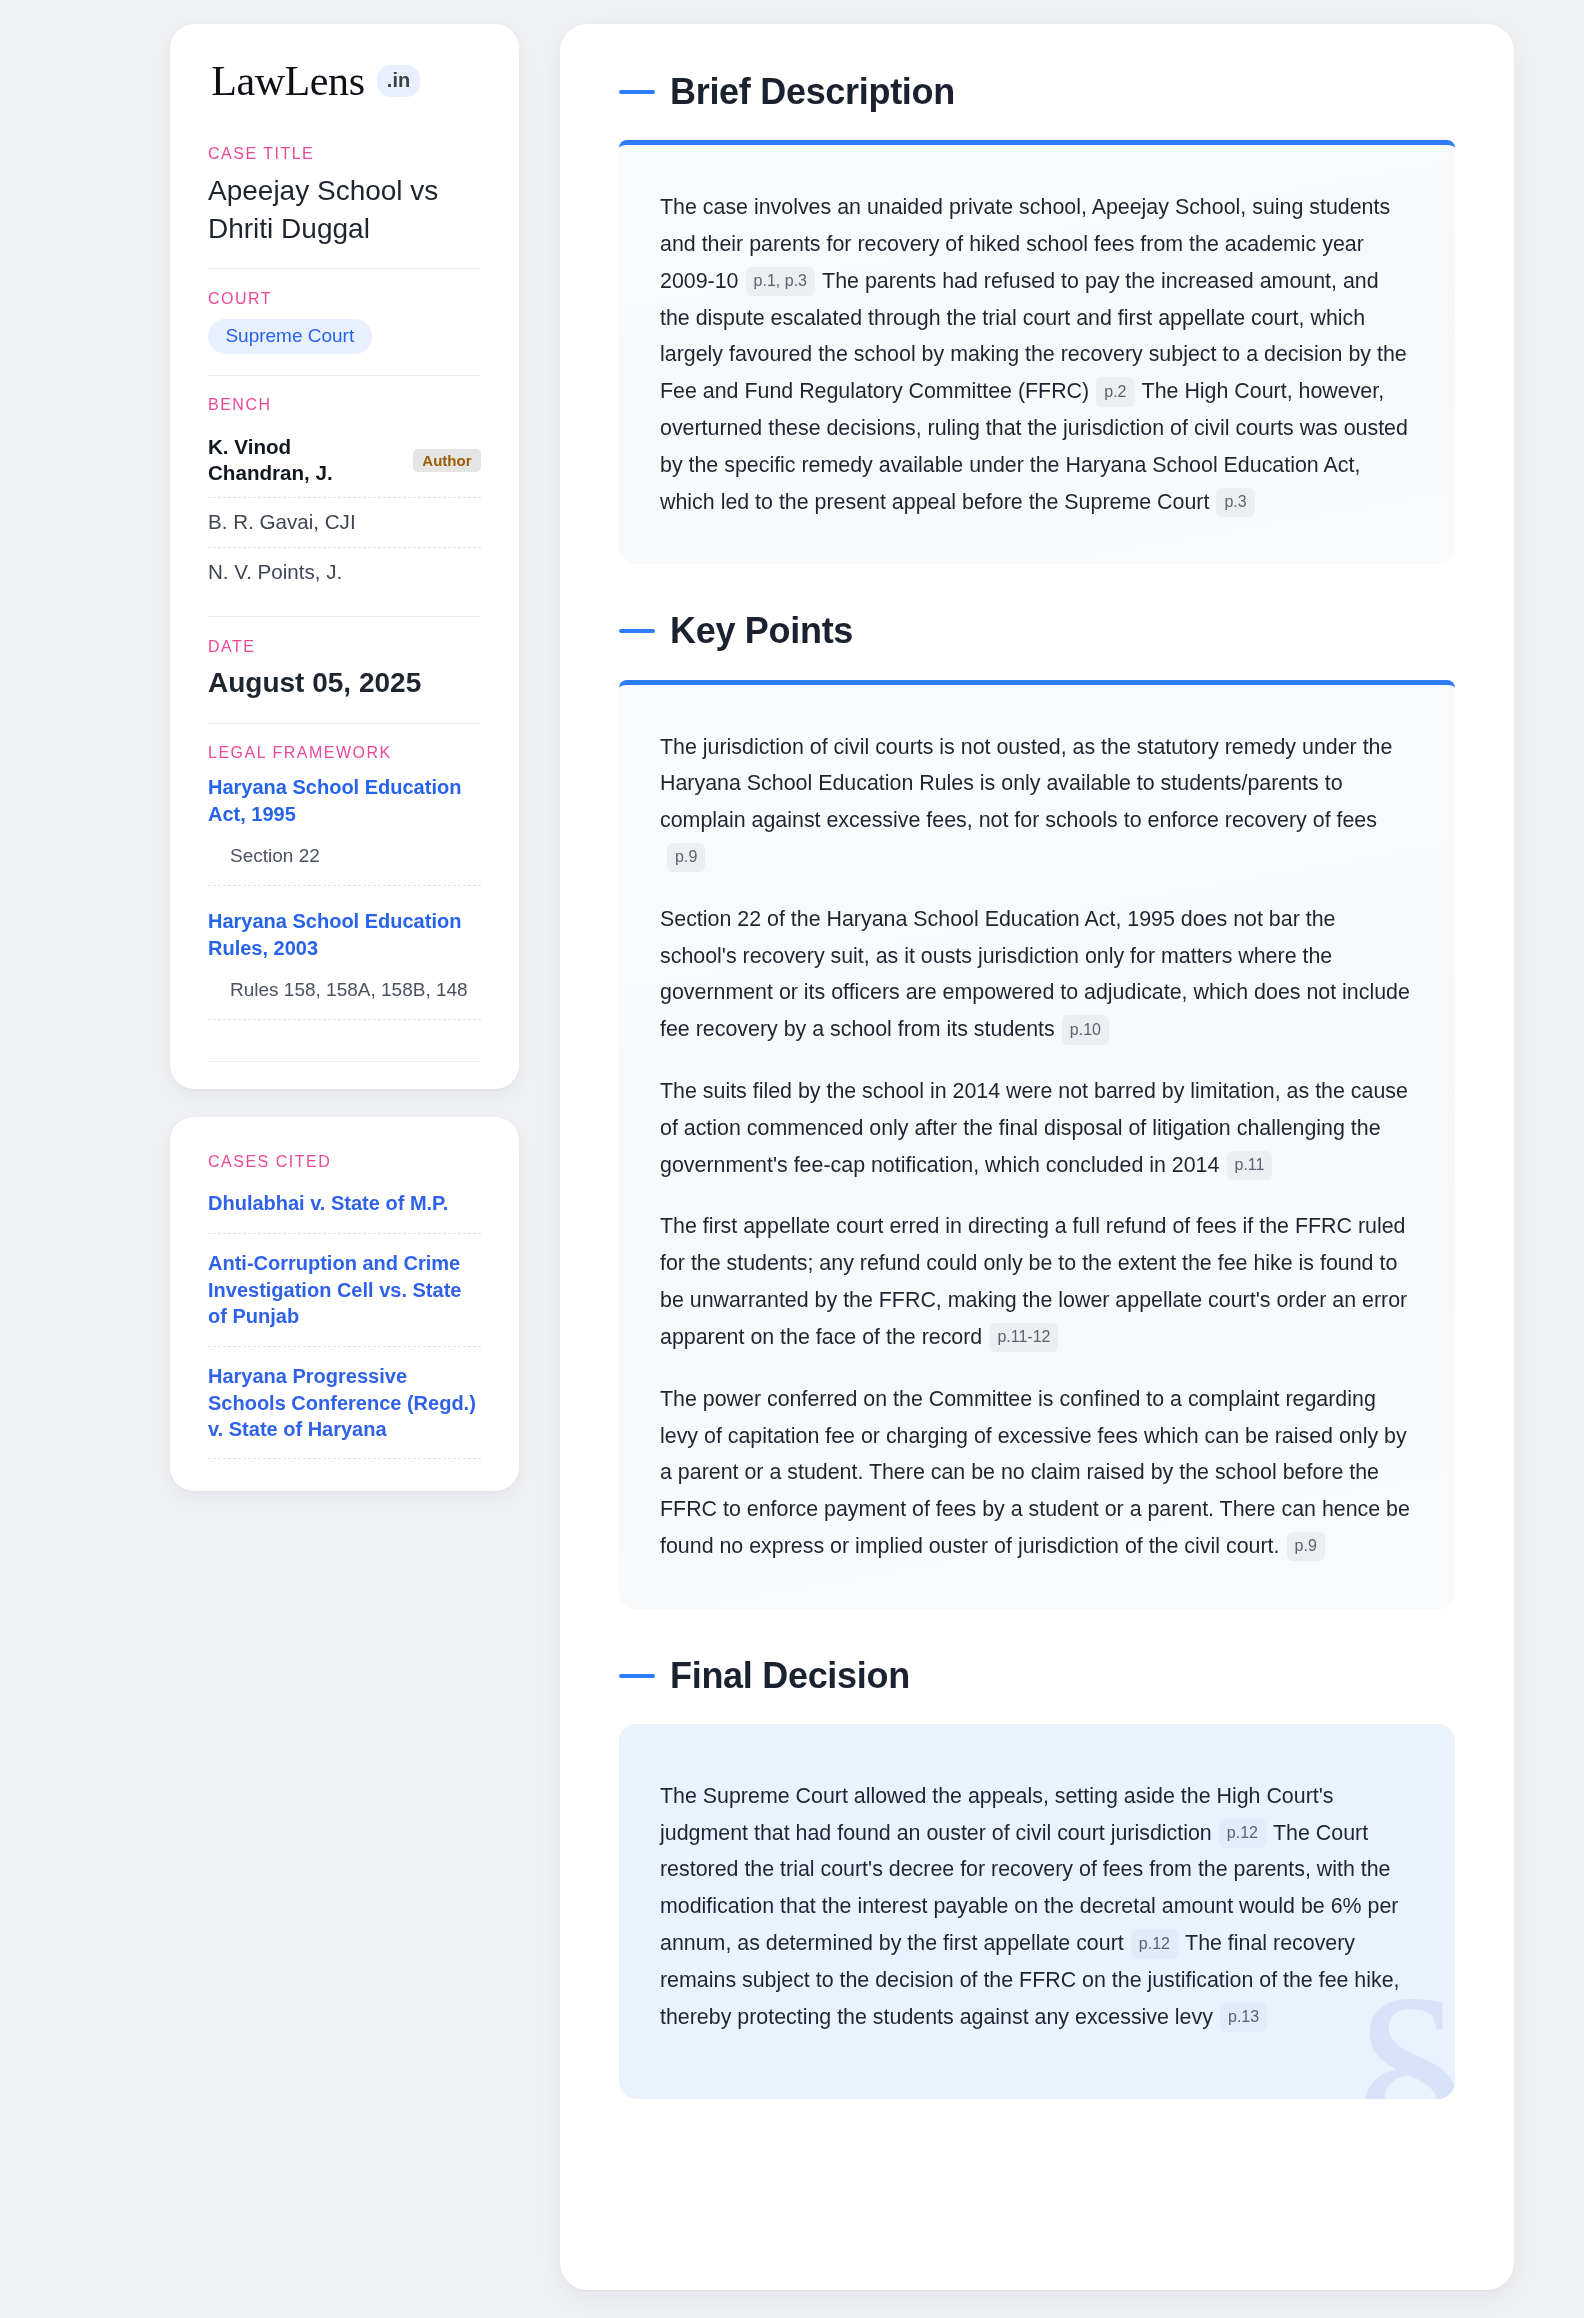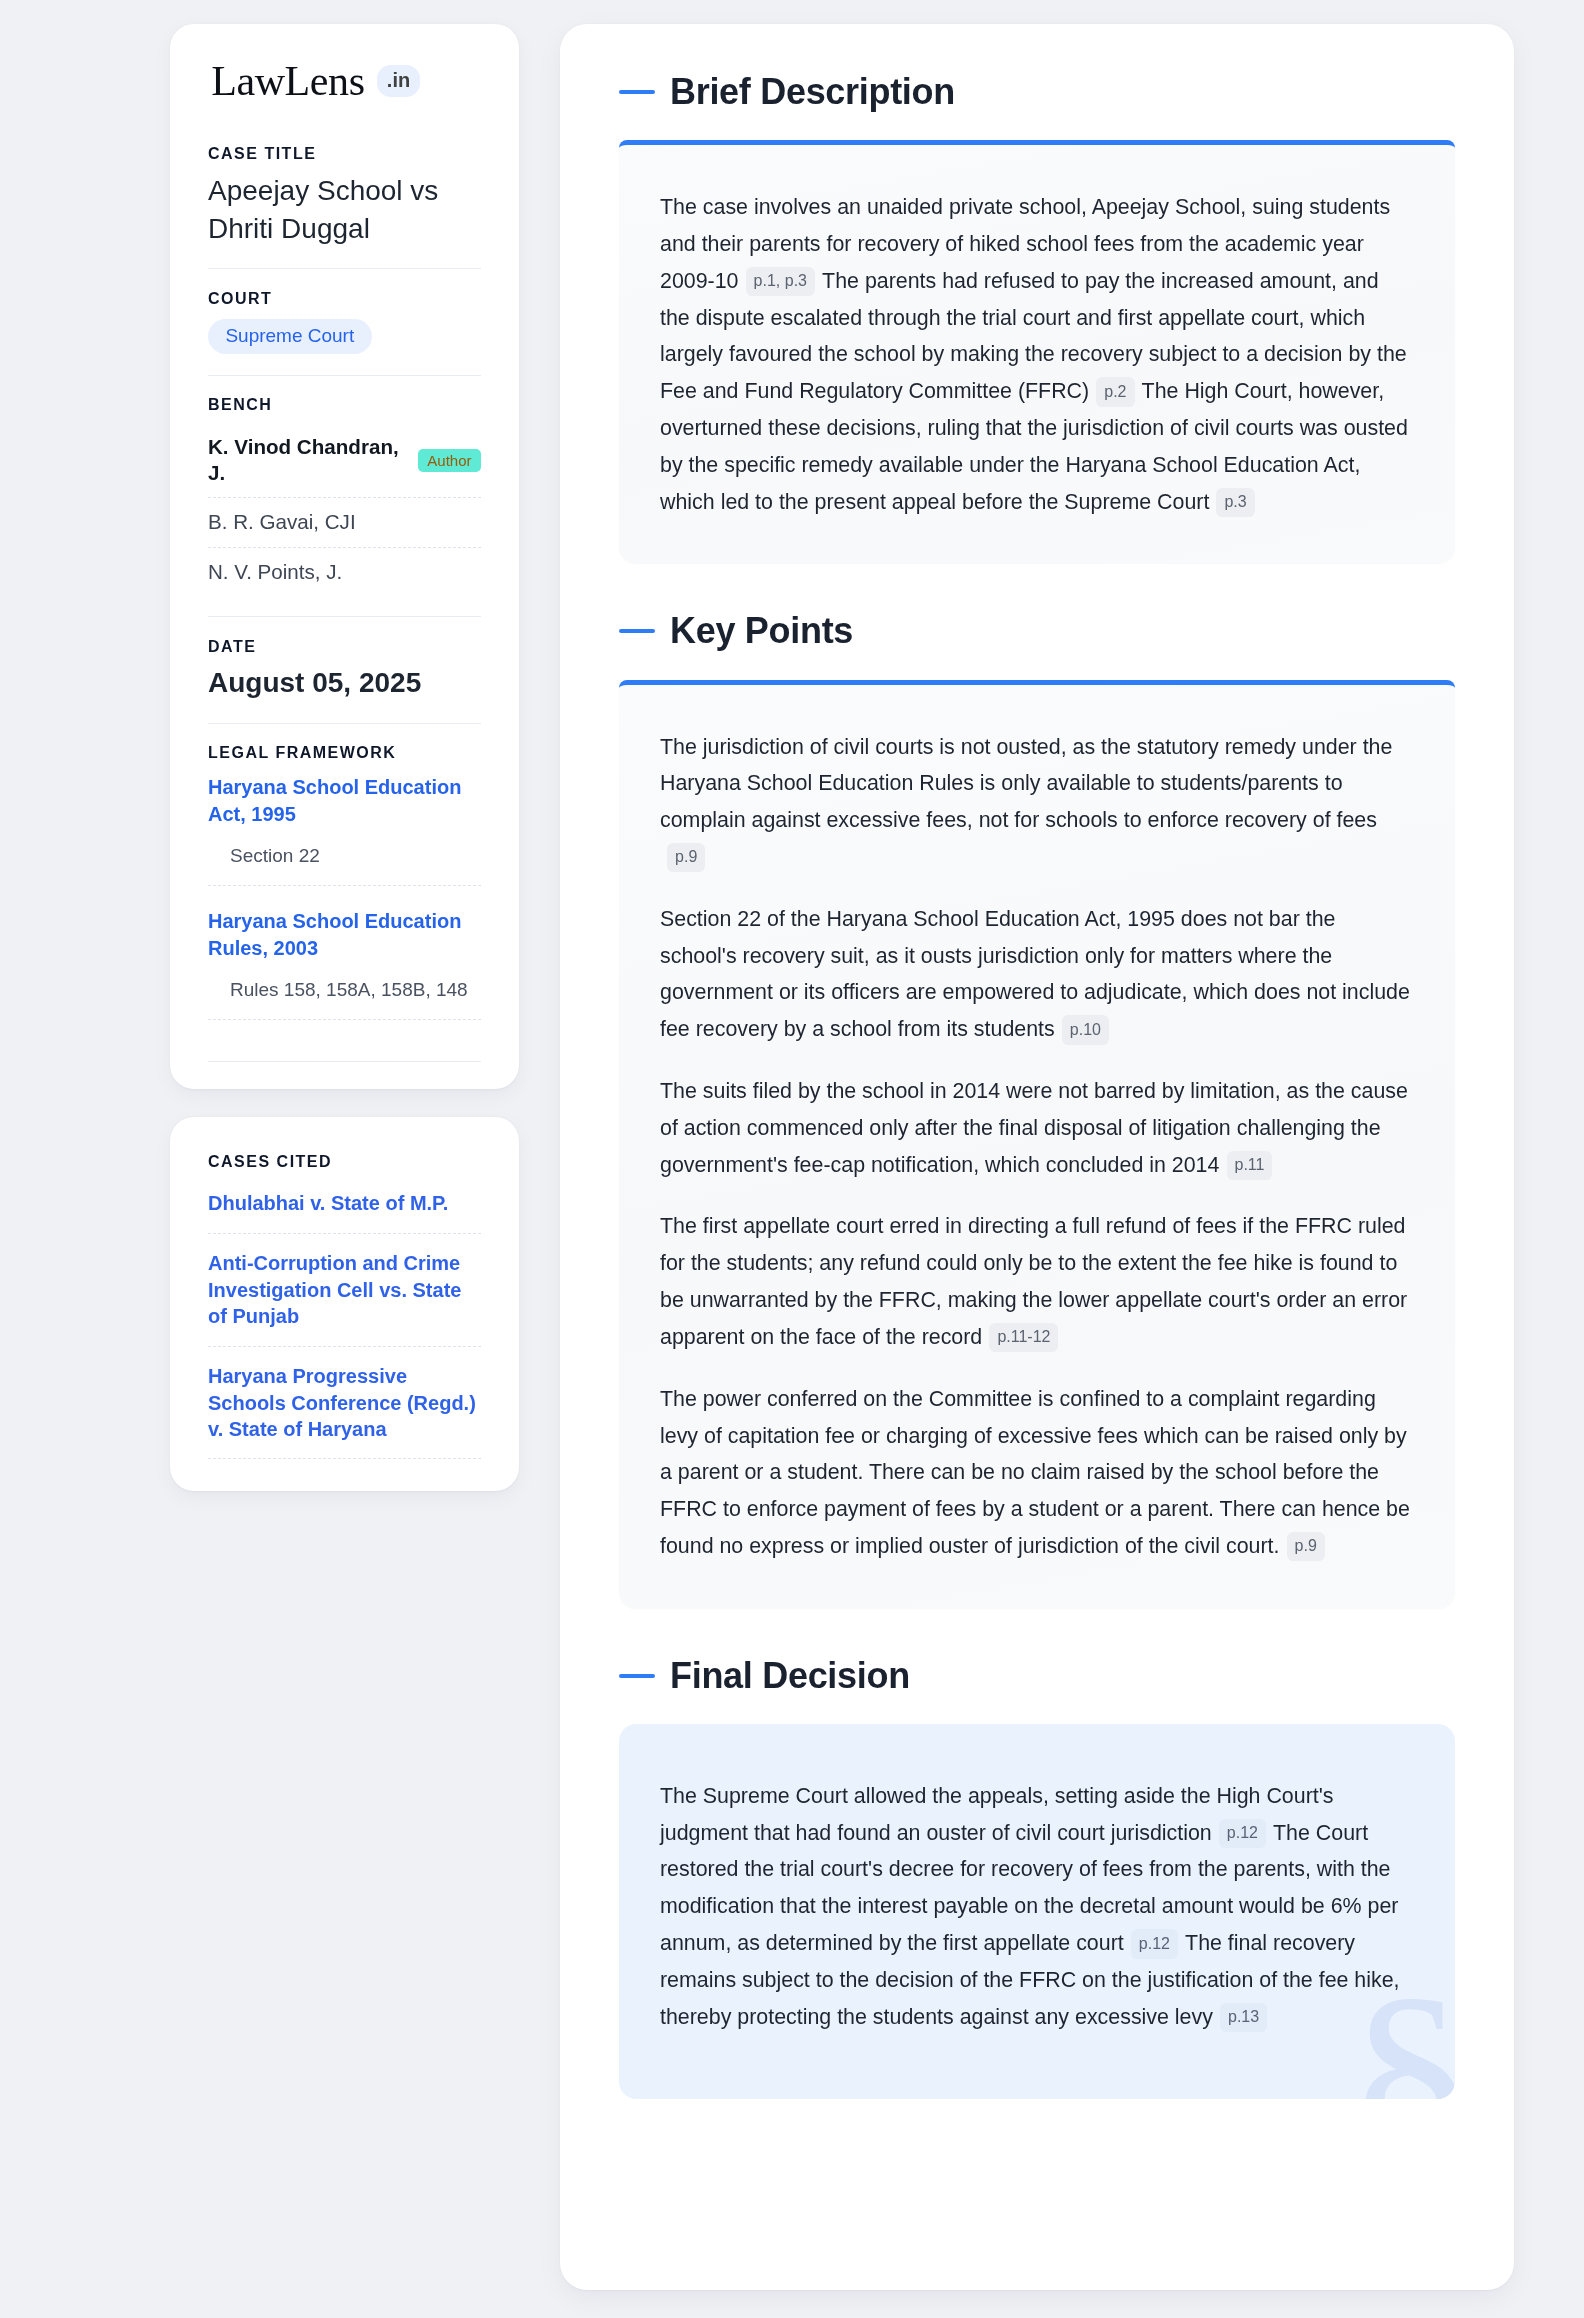--- a/index.html
+++ b/index.html
@@ -57,24 +57,24 @@
     font-size: 20px;
     font-weight: 700;
     border-radius: 14px;
     padding: 4.8px 9.5px 6.3px 9.5px;
     line-height: 1;
   }
 
   .meta-label {
     font-size: 16px;
     letter-spacing: 1.5px;
-    color: #0f172a;
+    color: #ec4899;
     text-transform: uppercase;
     margin-bottom: 8.7px;
-    font-weight: 700;
+    font-weight: 400;
   }
 
   .meta-value {
     font-size: 28px;
     line-height: 1.36;
     color: #1d2530;
     font-weight: 400;
   }
 
   .meta-block { padding-bottom: 20.6px; }
@@ -104,24 +104,24 @@
     border-bottom: 0.8px dashed #dfe3ea;
   }
   .judge-row:last-child { border-bottom: none; }
   .judge-name {
     font-size: 20.6px;
     color: #3e4654;
     line-height: 1.3;
   }
   .judge-row.author .judge-name { font-weight: 700; color: #121820; }
   .author-badge {
-    background: #5eead4;
+    background: #e5e5e5;
     color: #9a5b05;
     font-size: 15px;
-    font-weight: 400;
+    font-weight: 700;
     border-radius: 5px;
     padding: 4px 9.5px 4.8px 9.5px;
     line-height: 1;
   }
 
   .stat-item { padding-top: 3.2px; }
   .stat-name {
     font-size: 20px;
     font-weight: 700;
     color: #2563eb;

